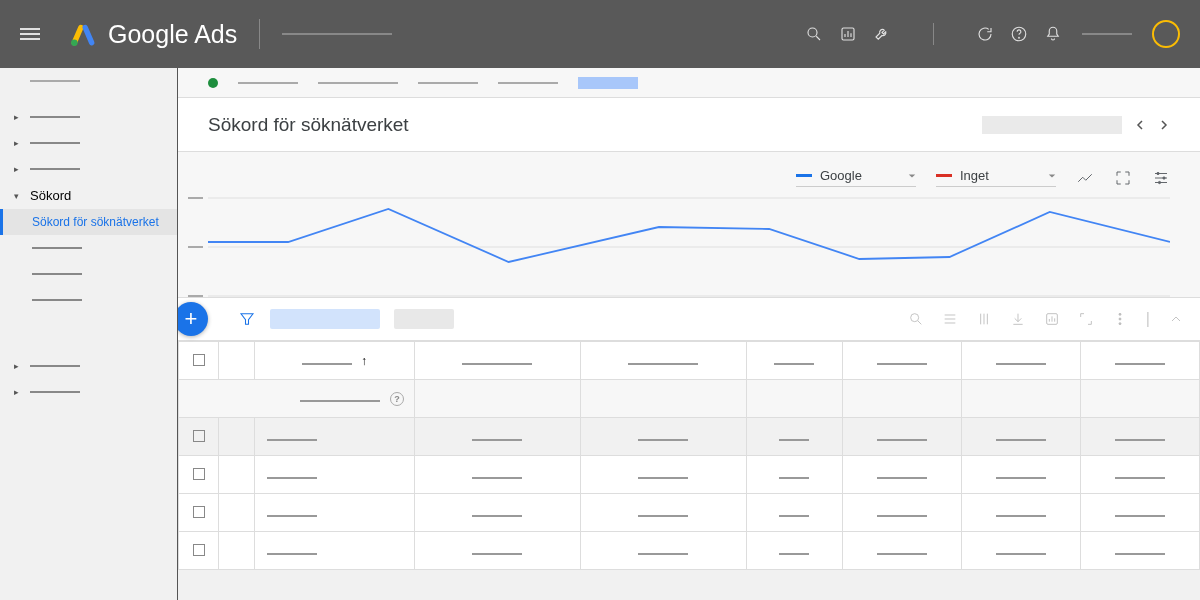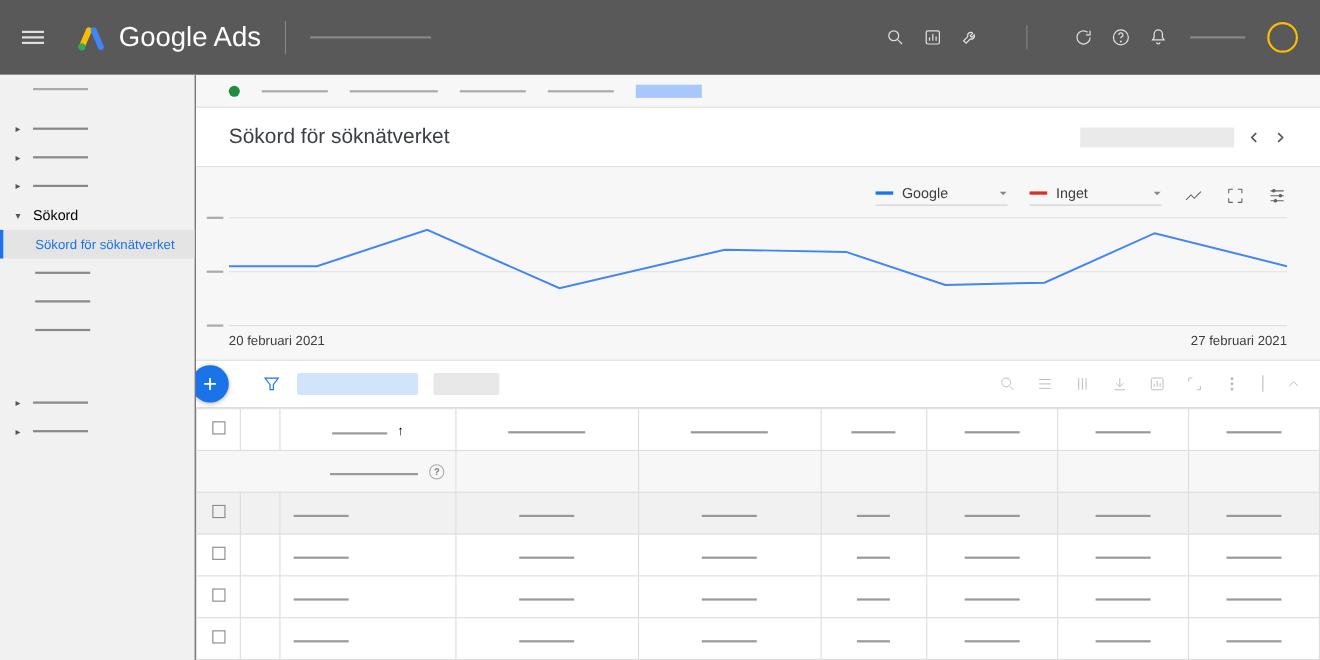--- a/index.html
+++ b/index.html
@@ -247,24 +247,20 @@
             <div class="y-tick"></div>
             <div class="y-tick"></div>
           </div>
         <svg class="chart-svg" viewBox="0 0 960 100" preserveAspectRatio="none">
           <line class="grid-line" x1="0" y1="1" x2="960" y2="1"></line>
           <line class="grid-line" x1="0" y1="50" x2="960" y2="50"></line>
           <line class="grid-line" x1="0" y1="99" x2="960" y2="99"></line>
           <polyline class="data-line" points="0,45 80,45 180,12 300,65 450,30 560,32 650,62 740,60 840,15 960,45"></polyline>
         </svg>
       </div>
-      <div class="x-labels">
-        <span>20 februari 2021</span>
-        <span>27 februari 2021</span>
-      </div>
     </div>
 
     <div class="table-toolbar">
       <div class="fab">+</div>
       <svg class="filter-icon" viewBox="0 0 24 24">
           <path d="M4 5 L20 5 L14 13 L14 19 L10 19 L10 13 Z"></path>
         </svg>
       <div class="tb-chip"></div>
       <div class="tb-chip grey"></div>
       <div class="tb-right">

